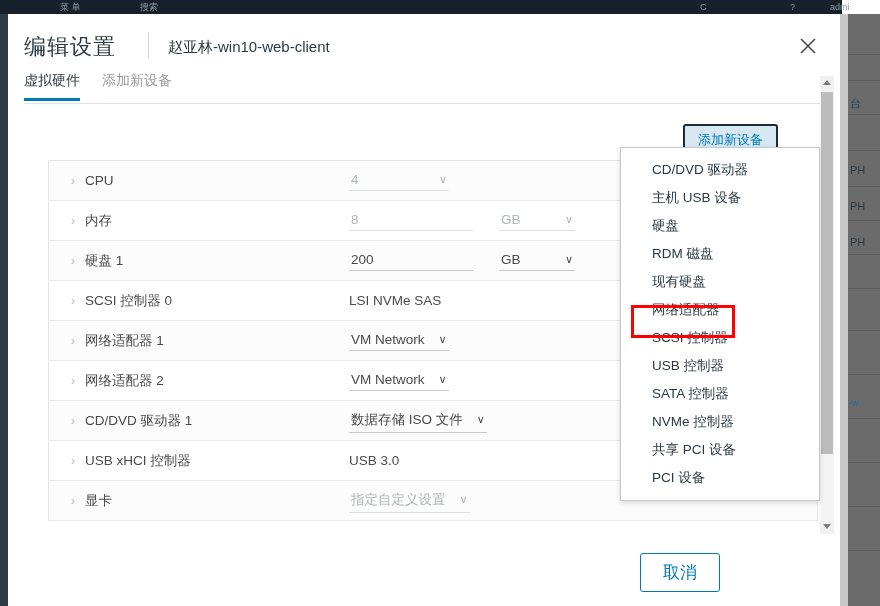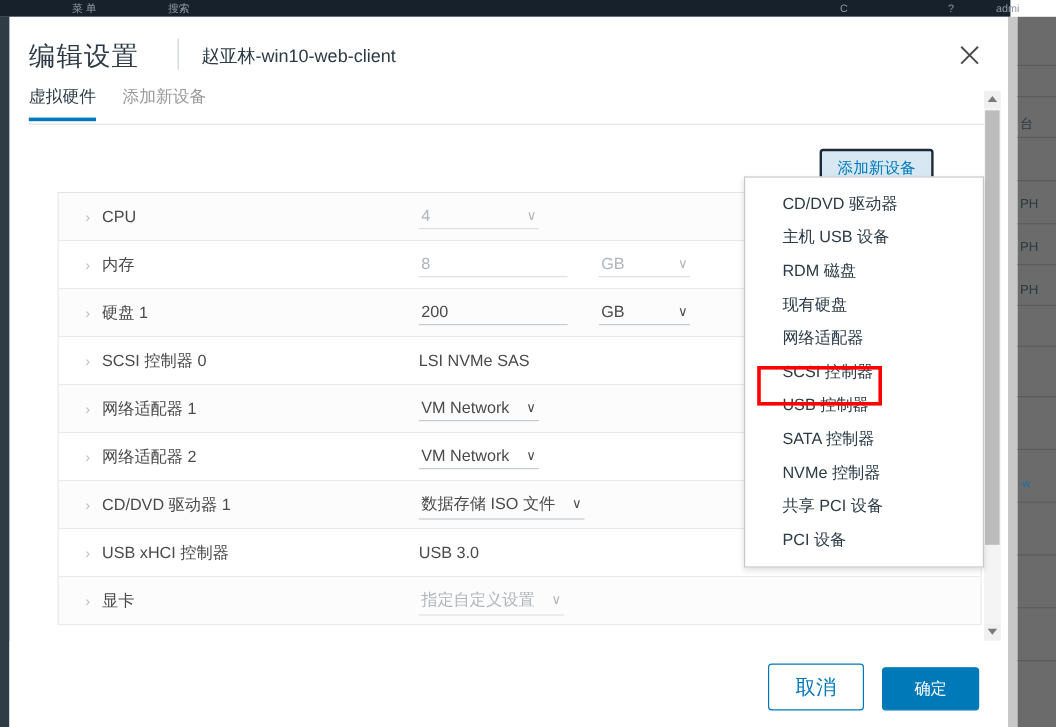--- a/index.html
+++ b/index.html
@@ -318,29 +318,29 @@
     </div>
     <div id="sb-thumb"></div>
     <div id="sb-down">
       <div class="sbarrow down-a"></div>
     </div>
   </div>
 
   <div id="menu">
       <div class="menu-item"><span>CD/DVD 驱动器</span></div>
       <div class="menu-item"><span>主机 USB 设备</span></div>
+      <div class="menu-item"><span>硬盘</span></div>
       <div class="menu-item"><span>RDM 磁盘</span></div>
       <div class="menu-item"><span>现有硬盘</span></div>
       <div class="menu-item"><span>网络适配器</span></div>
       <div class="menu-item"><span>SCSI 控制器</span></div>
       <div class="menu-item"><span>USB 控制器</span></div>
       <div class="menu-item"><span>SATA 控制器</span></div>
       <div class="menu-item"><span>NVMe 控制器</span></div>
       <div class="menu-item"><span>共享 PCI 设备</span></div>
       <div class="menu-item"><span>PCI 设备</span></div>
     </div>
   <div id="hl-box" style="border-color: rgb(255, 0, 0);"></div>
 
   <div id="footer">
     <button id="btn-cancel">取消</button>
-    <button id="btn-ok">确定</button>
   </div>
 </div>
 
 </body></html>

